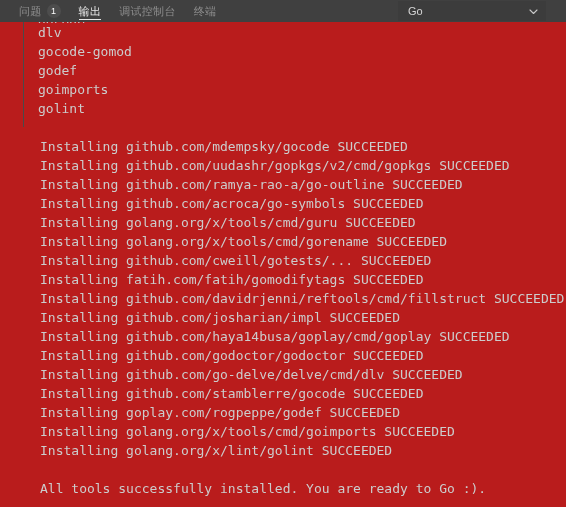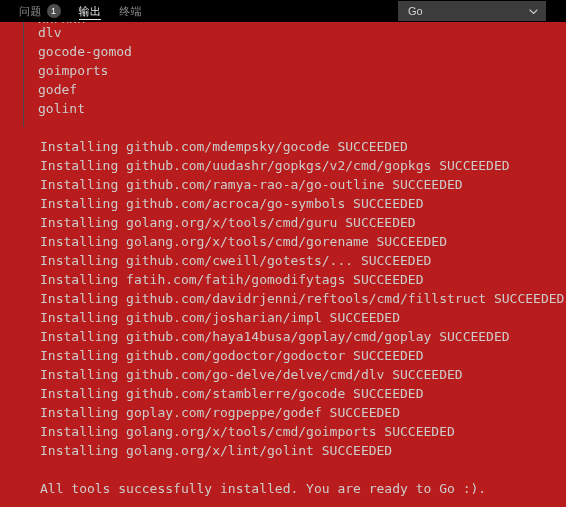--- a/index.html
+++ b/index.html
@@ -12,21 +12,21 @@
     height: 507px;
     overflow: hidden;
     font-family: "Liberation Sans", sans-serif;
     color: #cccccc;
   }
 
   
   .panel-header {
     position: relative;
     height: 22px;
-    background: #000000;
+    background: #404040;
     display: flex;
     align-items: stretch;
     box-sizing: border-box;
     text-align: center;
   }
   .tab-strip {
     display: flex;
     align-items: stretch;
     padding-left: 10px;
   }
@@ -144,41 +144,44 @@
 <div class="panel-header">
   <div class="tab-strip">
       <div class="tab">
         <span>问题</span>
         <span class="tab-badge">1</span>
       </div>
       <div class="tab active">
         <span>输出</span>
       </div>
       <div class="tab">
+        <span>调试控制台</span>
+      </div>
+      <div class="tab">
         <span>终端</span>
       </div>
     </div>
 
   <div class="channel-select">
     <span class="value">Go</span>
     <span class="chev">
       <svg viewBox="0 0 11 11" width="11" height="11" aria-hidden="true">
         <path d="M2 4 L5.5 7.5 L9 4" fill="none" stroke="#c8c8c8" stroke-width="1.1" stroke-linecap="round" stroke-linejoin="round"></path>
       </svg>
     </span>
   </div>
 </div>
 
 <div class="output-body">
   <div class="indent-guide" style="top: 0px; height: 105px;"></div>
 <div class="log-line indented clipped-top">gocode</div>
     <div class="log-line indented">dlv</div>
     <div class="log-line indented">gocode-gomod</div>
+    <div class="log-line indented">godef</div>
     <div class="log-line indented">goimports</div>
-    <div class="log-line indented">godef</div>
     <div class="log-line indented">golint</div>
     <div class="log-line blank"> </div>
     <div class="log-line">Installing github.com/mdempsky/gocode SUCCEEDED</div>
     <div class="log-line">Installing github.com/uudashr/gopkgs/v2/cmd/gopkgs SUCCEEDED</div>
     <div class="log-line">Installing github.com/ramya-rao-a/go-outline SUCCEEDED</div>
     <div class="log-line">Installing github.com/acroca/go-symbols SUCCEEDED</div>
     <div class="log-line">Installing golang.org/x/tools/cmd/guru SUCCEEDED</div>
     <div class="log-line">Installing golang.org/x/tools/cmd/gorename SUCCEEDED</div>
     <div class="log-line">Installing github.com/cweill/gotests/... SUCCEEDED</div>
     <div class="log-line">Installing fatih.com/fatih/gomodifytags SUCCEEDED</div>

